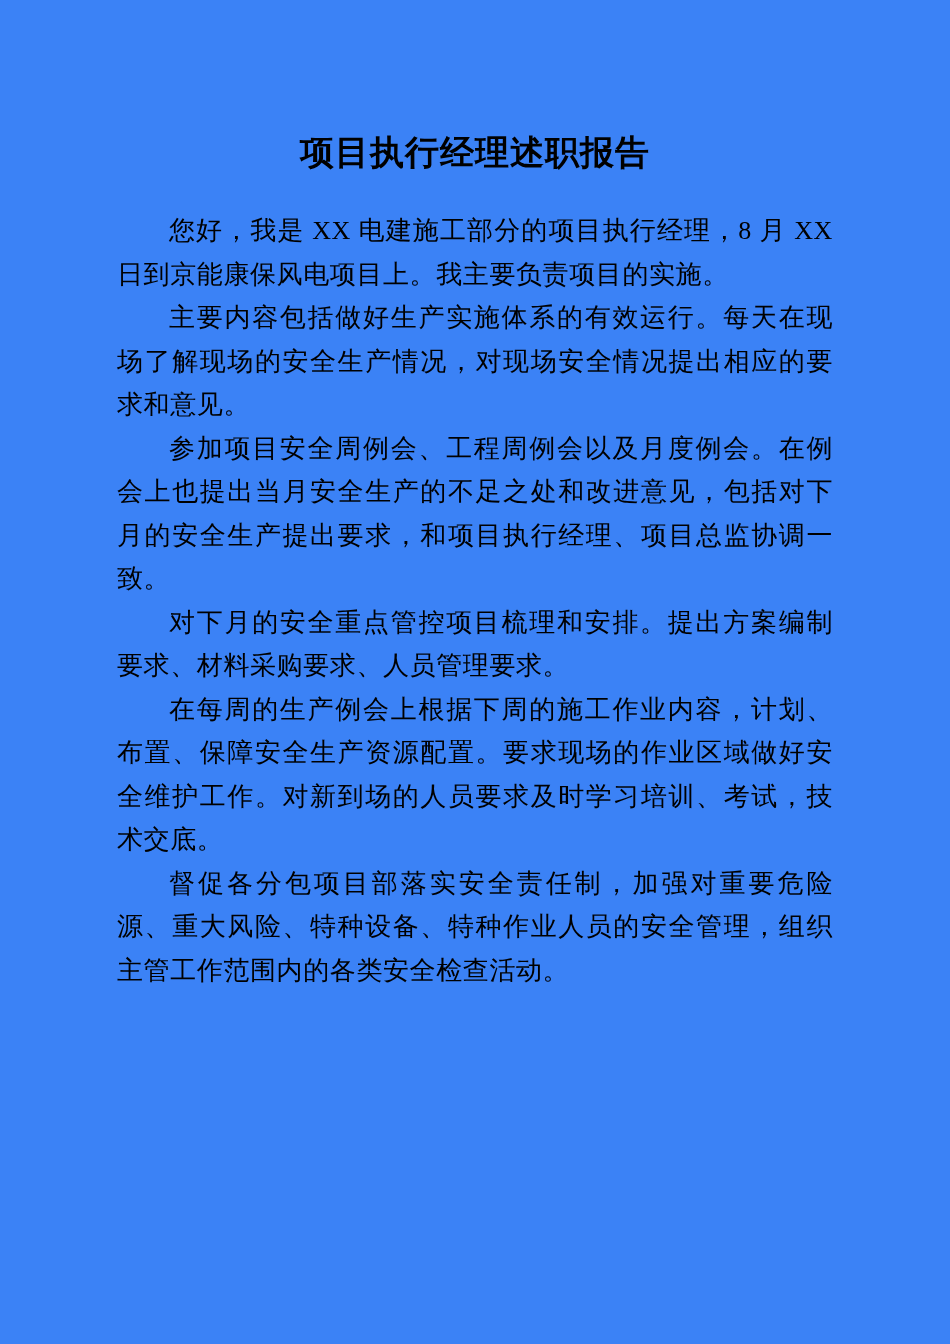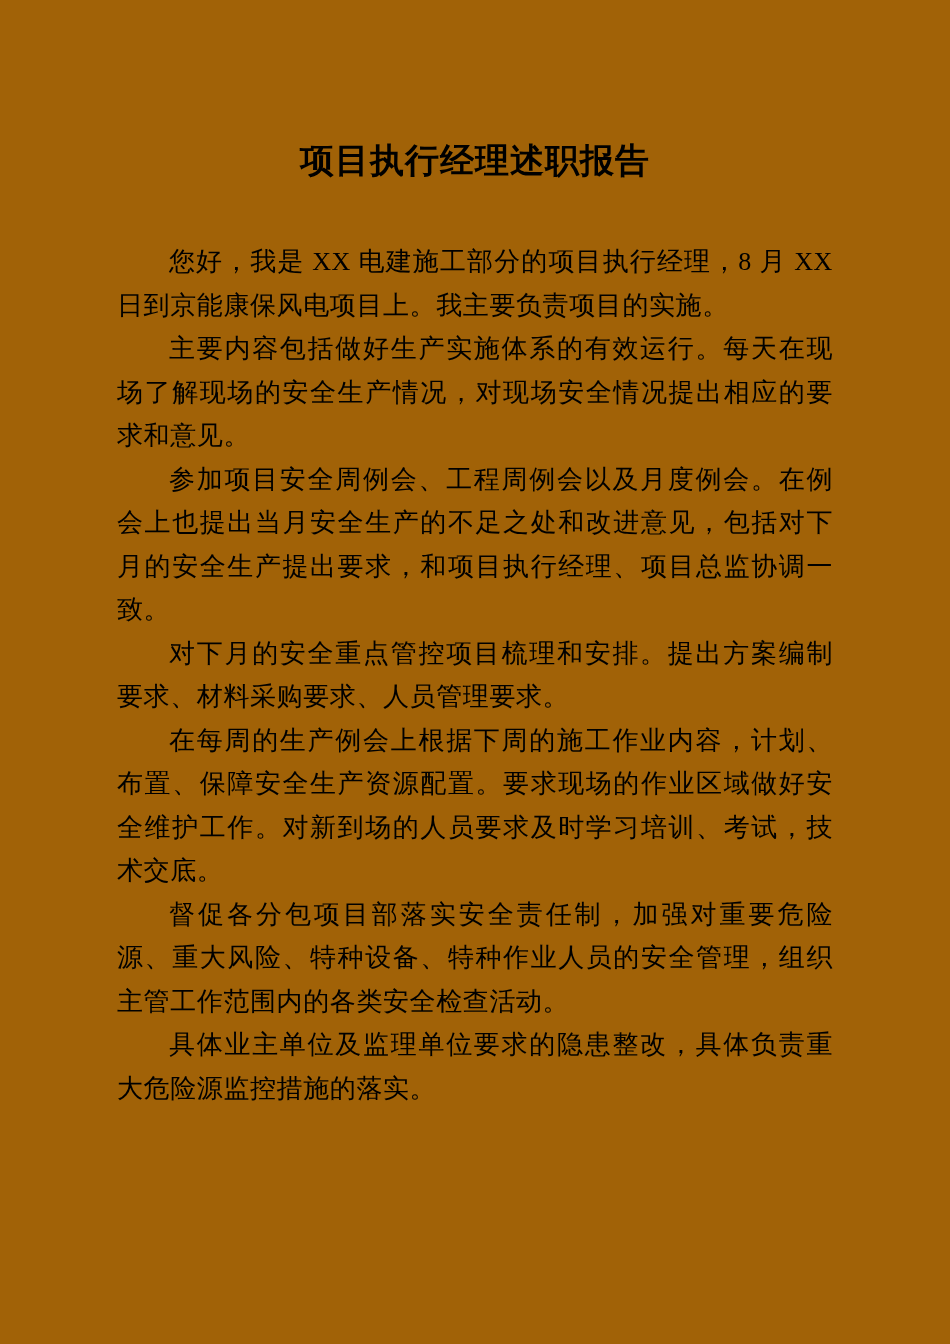--- a/index.html
+++ b/index.html
@@ -11,35 +11,35 @@
     width: 950px;
     height: 1344px;
     overflow: hidden;
     font-family: "Liberation Serif", "DejaVu Serif", serif;
     color: #000000;
   }
   .page {
     box-sizing: border-box;
     width: 950px;
     height: 1344px;
-    padding: 8px 117px;
-    background: #a16207;
+    padding: 0 117px;
+    background: #3b82f6;
   }
   .doc-title {
     margin: 0;
     padding-top: 131px;
     font-size: 34px;
     line-height: 44px;
     font-weight: bold;
     text-align: center;
     letter-spacing: 1px;
     white-space: nowrap;
   }
   .doc-body {
-    margin-top: 57px;
+    margin-top: 34px;
     font-family: Liberation Serif, serif;
   }
   .doc-body p {
     margin: 0;
     font-size: 26px;
     line-height: 43.5px;
     text-indent: 52px;
     text-align: justify;
     letter-spacing: 0.6px;
     font-weight: 400;
@@ -51,15 +51,14 @@
 <main class="page">
   <h1 class="doc-title">项目执行经理述职报告</h1>
 
   <div class="doc-body">
     <p>您好，我是 XX 电建施工部分的项目执行经理，8 月 XX 日到京能康保风电项目上。我主要负责项目的实施。</p>
     <p>主要内容包括做好生产实施体系的有效运行。每天在现场了解现场的安全生产情况，对现场安全情况提出相应的要求和意见。</p>
     <p>参加项目安全周例会、工程周例会以及月度例会。在例会上也提出当月安全生产的不足之处和改进意见，包括对下月的安全生产提出要求，和项目执行经理、项目总监协调一致。</p>
     <p>对下月的安全重点管控项目梳理和安排。提出方案编制要求、材料采购要求、人员管理要求。</p>
     <p>在每周的生产例会上根据下周的施工作业内容，计划、布置、保障安全生产资源配置。要求现场的作业区域做好安全维护工作。对新到场的人员要求及时学习培训、考试，技术交底。</p>
     <p>督促各分包项目部落实安全责任制，加强对重要危险源、重大风险、特种设备、特种作业人员的安全管理，组织主管工作范围内的各类安全检查活动。</p>
-    <p>具体业主单位及监理单位要求的隐患整改，具体负责重大危险源监控措施的落实。</p>
   </div>
 </main>
 
 </body></html>

